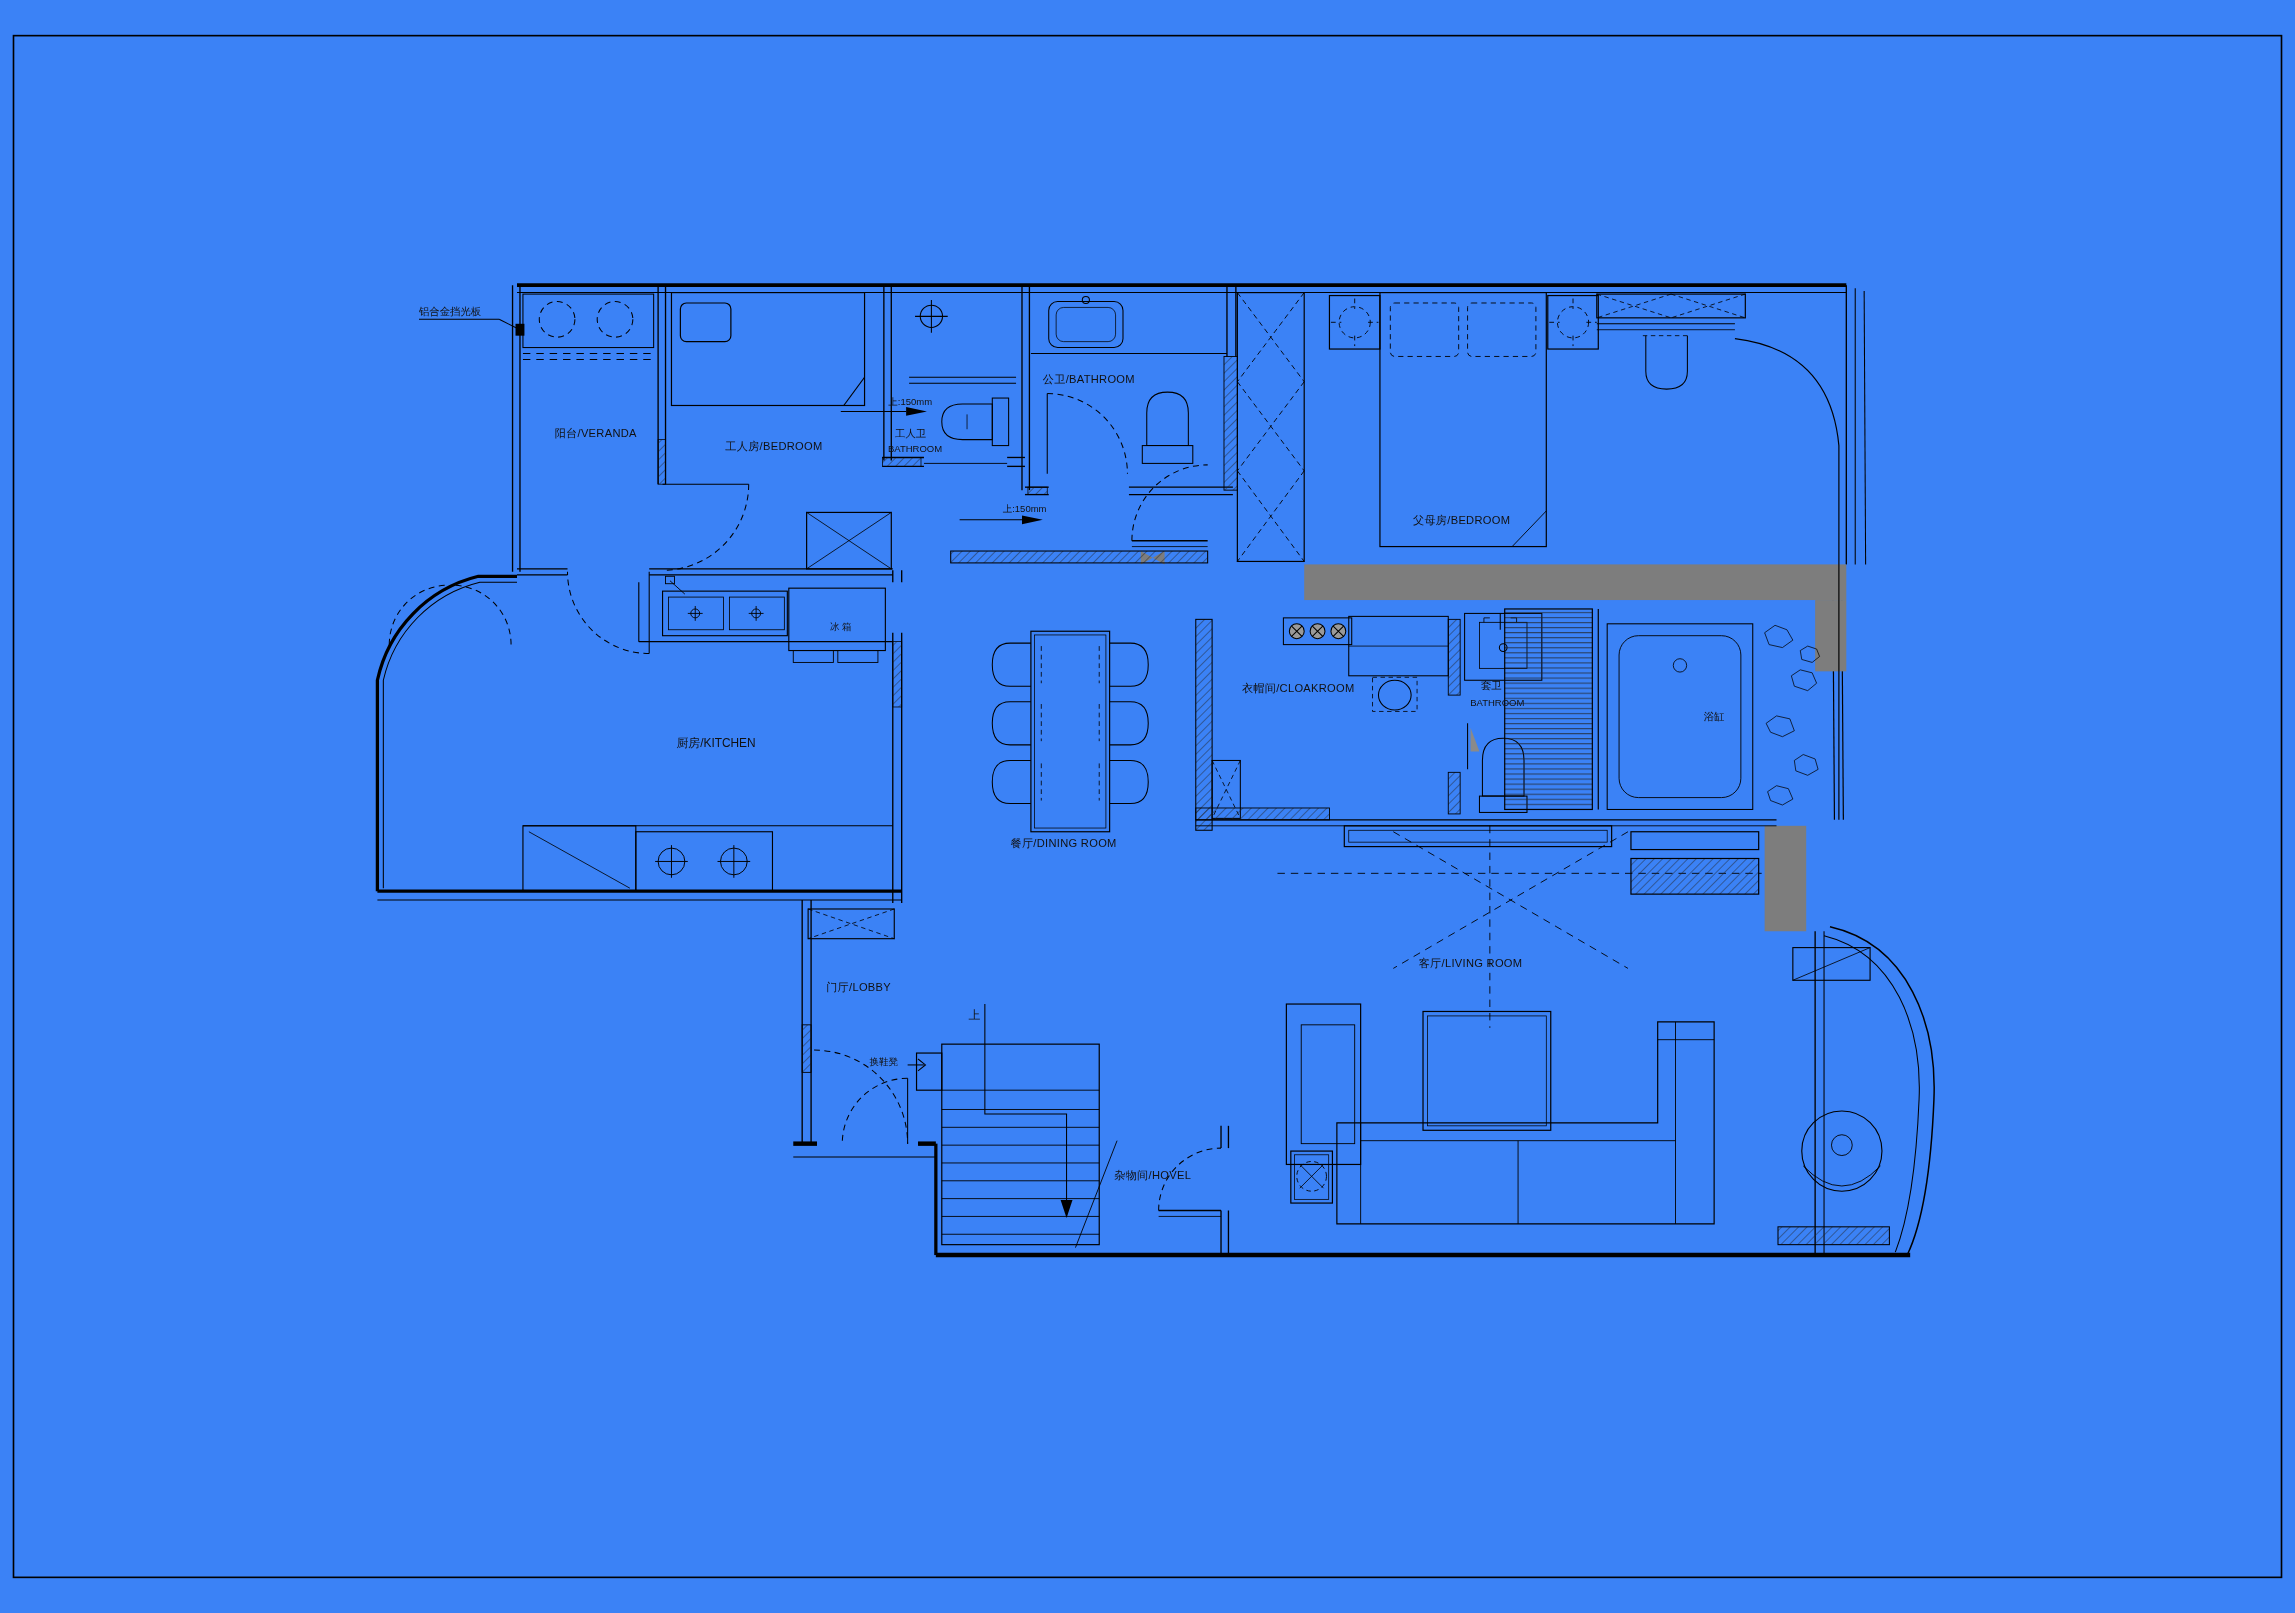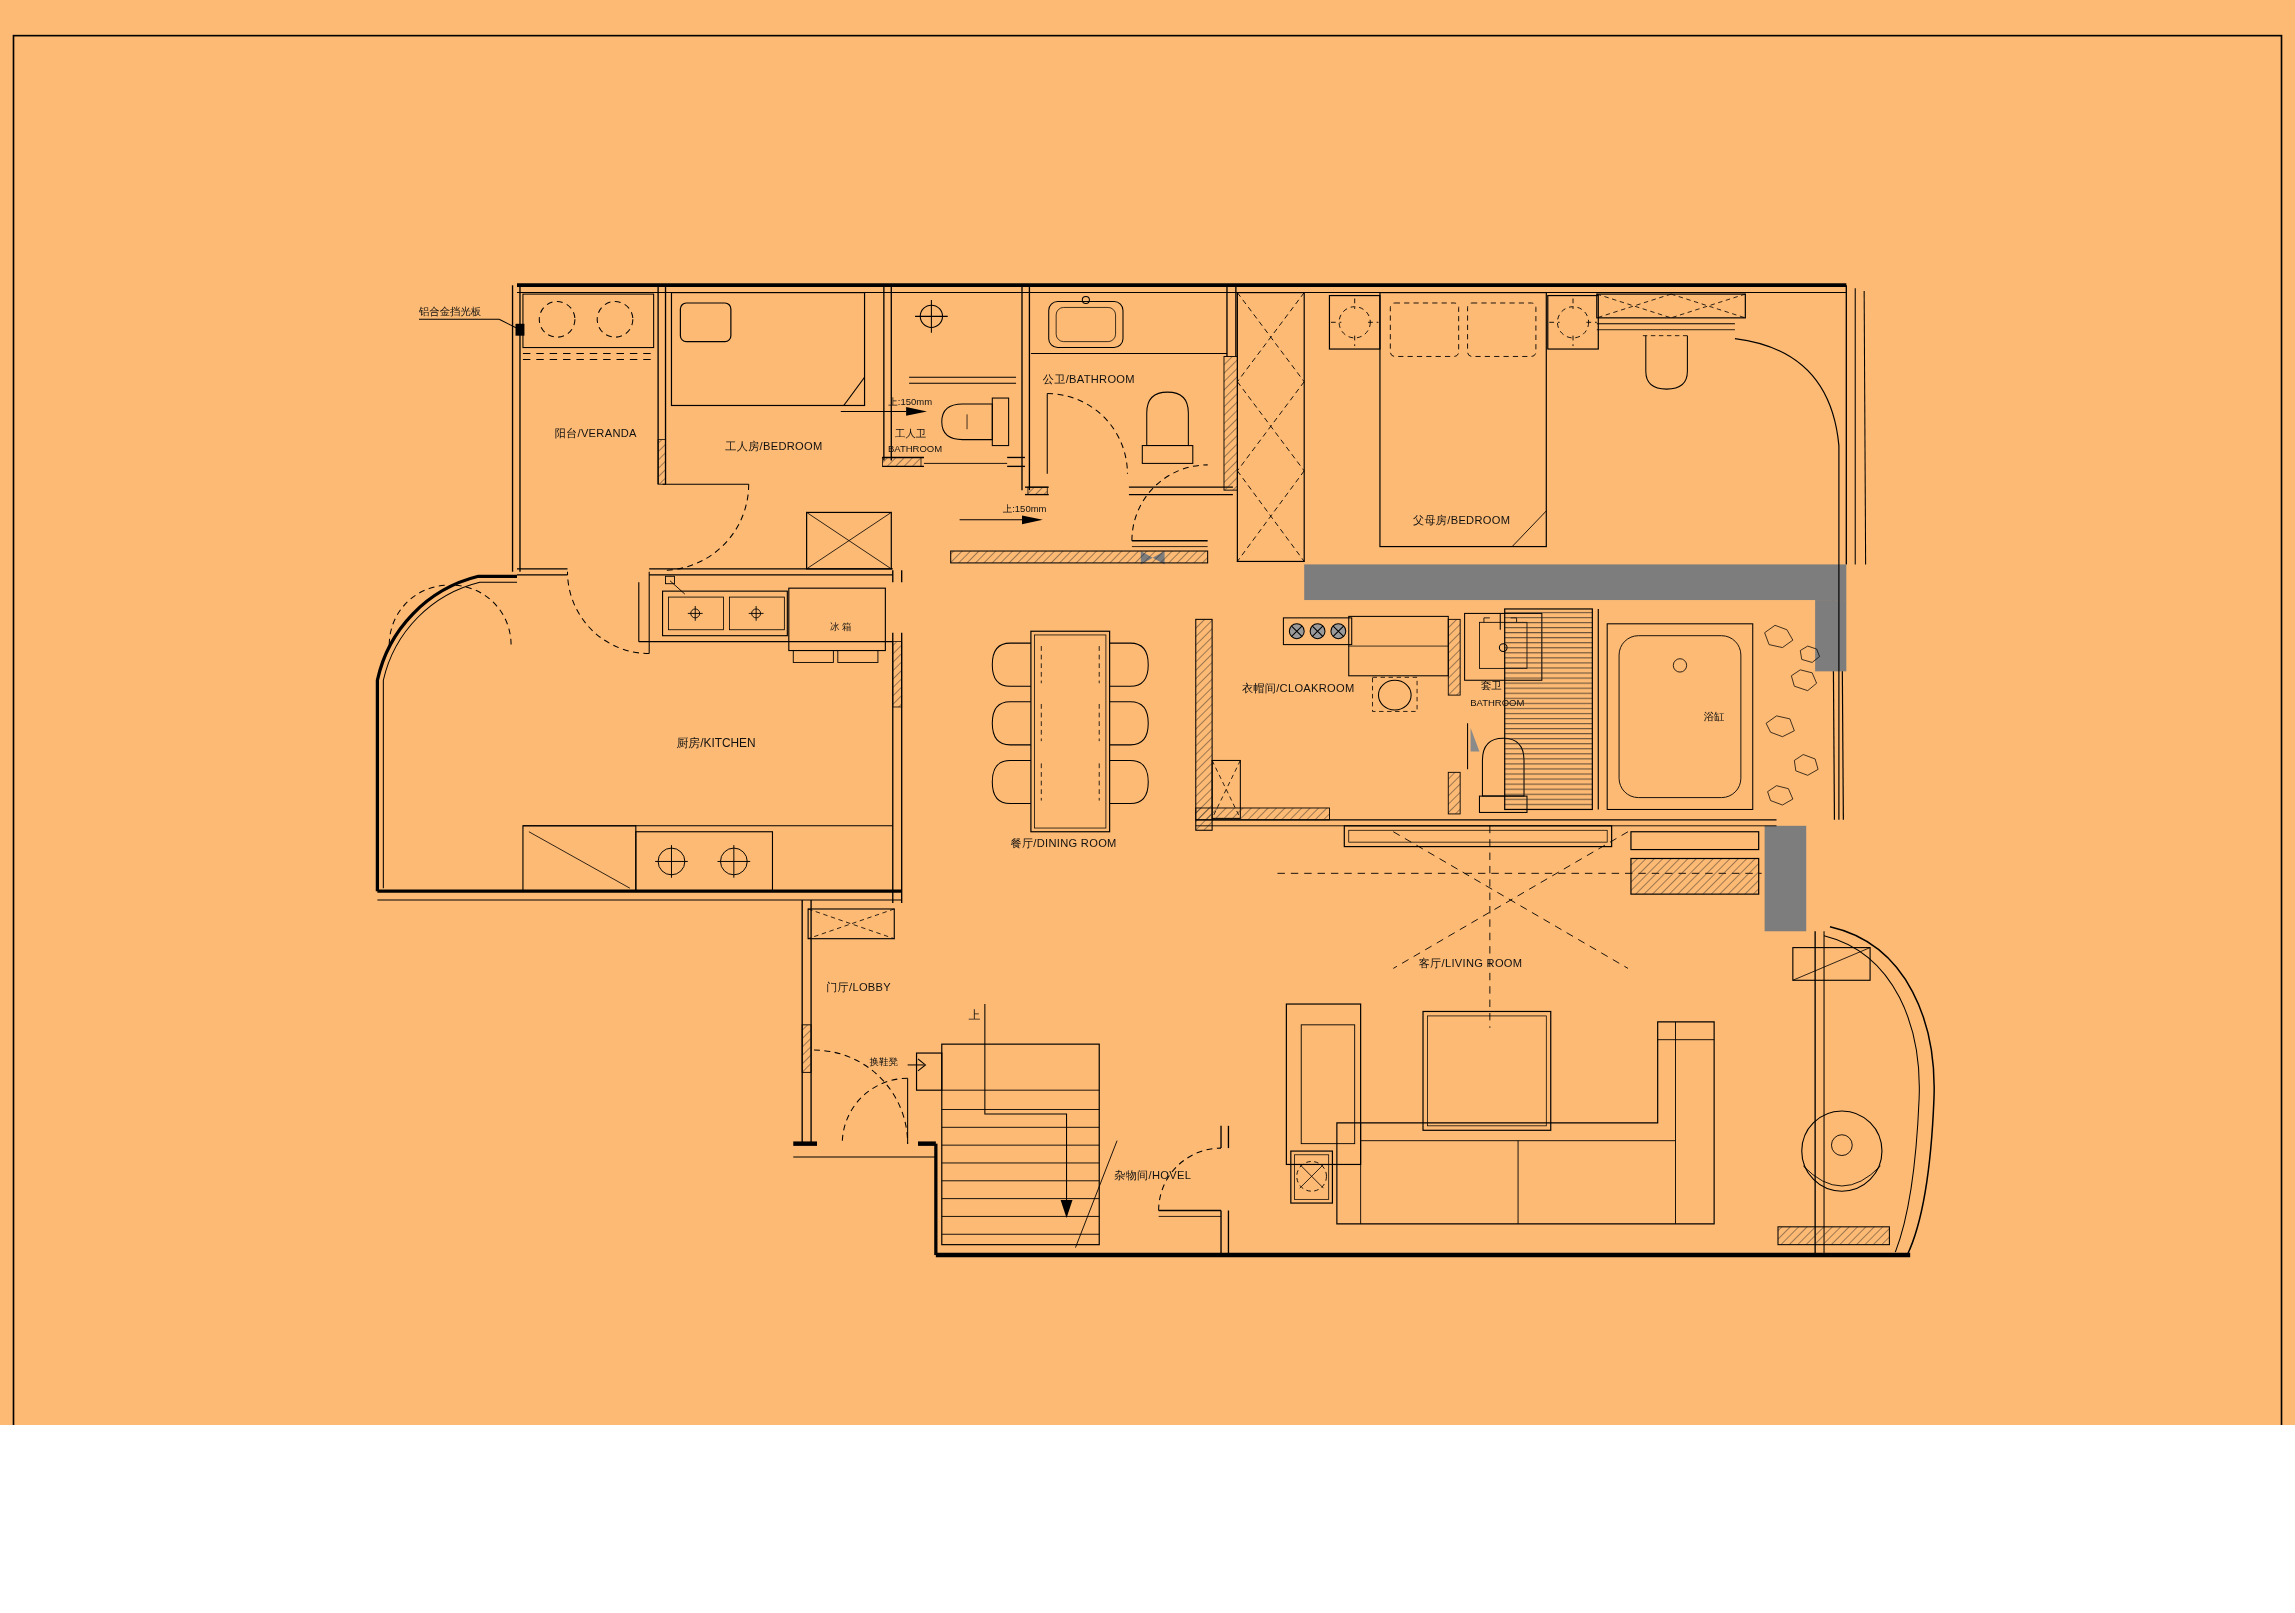--- a/index.html
+++ b/index.html
@@ -1,16 +1,16 @@
 <!DOCTYPE html>
 <html style="font-size:7.5px"><head>
 <meta charset="utf-8">
 <style>
   html,body{margin:0;padding:0;background:#ffffff;}
-  .page{width:2295px;height:1425px;background:#fdba74;position:relative;}
+  .page{width:2295px;height:1613px;background:#3b82f6;position:relative;}
   svg{display:block;width:2295px;height:1613px;}
   text{font-family:"Liberation Sans","DejaVu Sans",sans-serif;fill:#111;}
   .lbl{font-size:7.5px;letter-spacing:.2px;}
   .lbl-sm{font-size:6.4px;}
   .lbl-md{font-size:7px;}
   .lbl-lg{font-size:8px;}
 </style>
 </head>
 <body>
 

